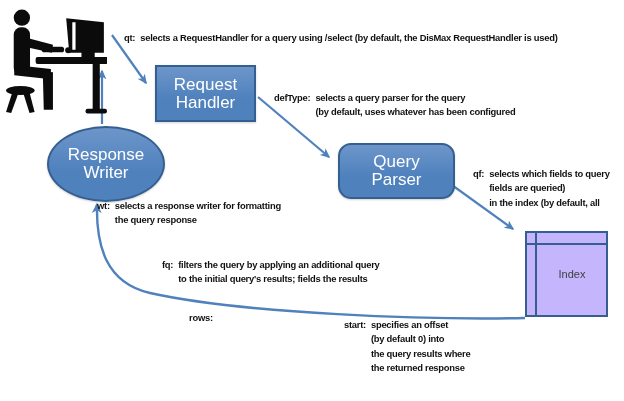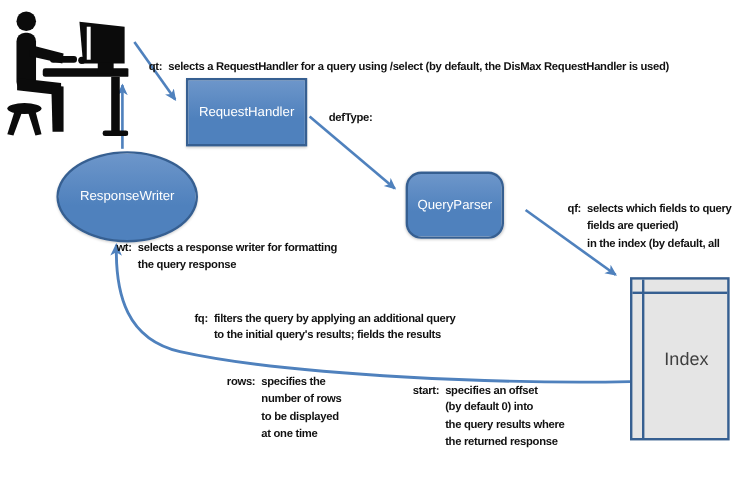--- a/index.html
+++ b/index.html
@@ -3,34 +3,34 @@
 <meta charset="utf-8">
 <style>
   html,body{margin:0;padding:0;background:#fff;}
   .canvas{
     position:relative;width:624px;height:401px;background:#fff;overflow:hidden;
     font-family:"Liberation Sans",sans-serif;color:#111;
   }
   svg.arrows{position:absolute;left:0;top:0;pointer-events:none;}
   .person{position:absolute;left:5px;top:8px;width:102px;height:110px;}
   .node{
-    position:absolute;display:flex;flex-direction:row;align-items:center;justify-content:center;
-    color:#fff;font-size:11px;line-height:18px;text-align:center;
+    position:absolute;display:flex;flex-direction:column;align-items:center;justify-content:center;
+    color:#fff;font-size:17px;line-height:18px;text-align:center;
     background:linear-gradient(180deg,#6d96ca 0%,#4f81bd 60%);
     border:2.5px solid #365f91;box-sizing:border-box;
     box-shadow:0 1px 2px rgba(0,0,0,0.18);
   }
   .node.rect{left:155px;top:65px;width:101px;height:57px;}
-  .node.rounded{left:338px;top:143px;width:82px;height:56px;border-radius:13px;}
+  .node.rounded{left:338px;top:143px;width:117px;height:56px;border-radius:13px;}
   .node.ellipse{left:47px;top:126px;width:118px;height:76px;border-radius:50%;align-items:center;}
   .index{
-    position:absolute;left:525px;top:231px;width:83px;height:136px;box-sizing:border-box;
-    background:#e5e5e5;border:2.5px solid #365f91;
+    position:absolute;left:525px;top:231px;width:83px;height:86px;box-sizing:border-box;
+    background:#c4b5fd;border:2.5px solid #365f91;
     display:flex;align-items:center;justify-content:center;
-    font-size:15px;color:#3f3f3f;padding-left:11px;
+    font-size:11px;color:#3f3f3f;padding-left:11px;
   }
   .index::before{content:"";position:absolute;left:8px;top:0;bottom:0;width:2px;background:#365f91;}
   .index::after{content:"";position:absolute;top:10px;left:0;right:0;height:2px;background:#365f91;}
   .ann{
     position:absolute;display:flex;gap:5px;align-items:flex-start;
     font-size:9.4px;line-height:14.3px;letter-spacing:-0.25px;white-space:nowrap;
   }
   .ann b{font-weight:700;}
   .ann .lines div{white-space:nowrap;font-weight:bold;}
 </style>
@@ -87,30 +87,32 @@
 
   <div class="node ellipse">
     <div>Response</div>
     <div>Writer</div>
   </div>
 
   <div class="index">
     <span>Index</span>
   </div>
 
-  <div class="ann" style="left:124px;top:48px">
+  <div class="ann" style="left:124px;top:31px">
     <b>qt:</b>
     <div class="lines">
       <div>selects a RequestHandler for a query using /select (by default, the DisMax RequestHandler is used)</div>
     </div>
   </div>
 
   <div class="ann" style="left:274px;top:91px">
     <b>defType:</b>
     <div class="lines">
+      <div>selects a query parser for the query</div>
+      <div>(by default, uses whatever has been configured</div>
     </div>
   </div>
 
   <div class="ann" style="left:473px;top:167px">
     <b>qf:</b>
     <div class="lines">
       <div>selects which fields to query</div>
       <div>fields are queried)</div>
       <div>in the index (by default, all</div>
     </div>
@@ -127,26 +129,20 @@
   <div class="ann" style="left:162px;top:258px">
     <b>fq:</b>
     <div class="lines">
       <div>filters the query by applying an additional query</div>
       <div>to the initial query's results; fields the results</div>
     </div>
   </div>
 
   <div class="ann" style="left:189px;top:311px">
     <b>rows:</b>
-    <div class="lines">
-      <div>specifies the</div>
-      <div>number of rows</div>
-      <div>to be displayed</div>
-      <div>at one time</div>
-    </div>
   </div>
 
   <div class="ann" style="left:344px;top:318px">
     <b>start:</b>
     <div class="lines">
       <div>specifies an offset</div>
       <div>(by default 0) into</div>
       <div>the query results where</div>
       <div>the returned response</div>
     </div>

